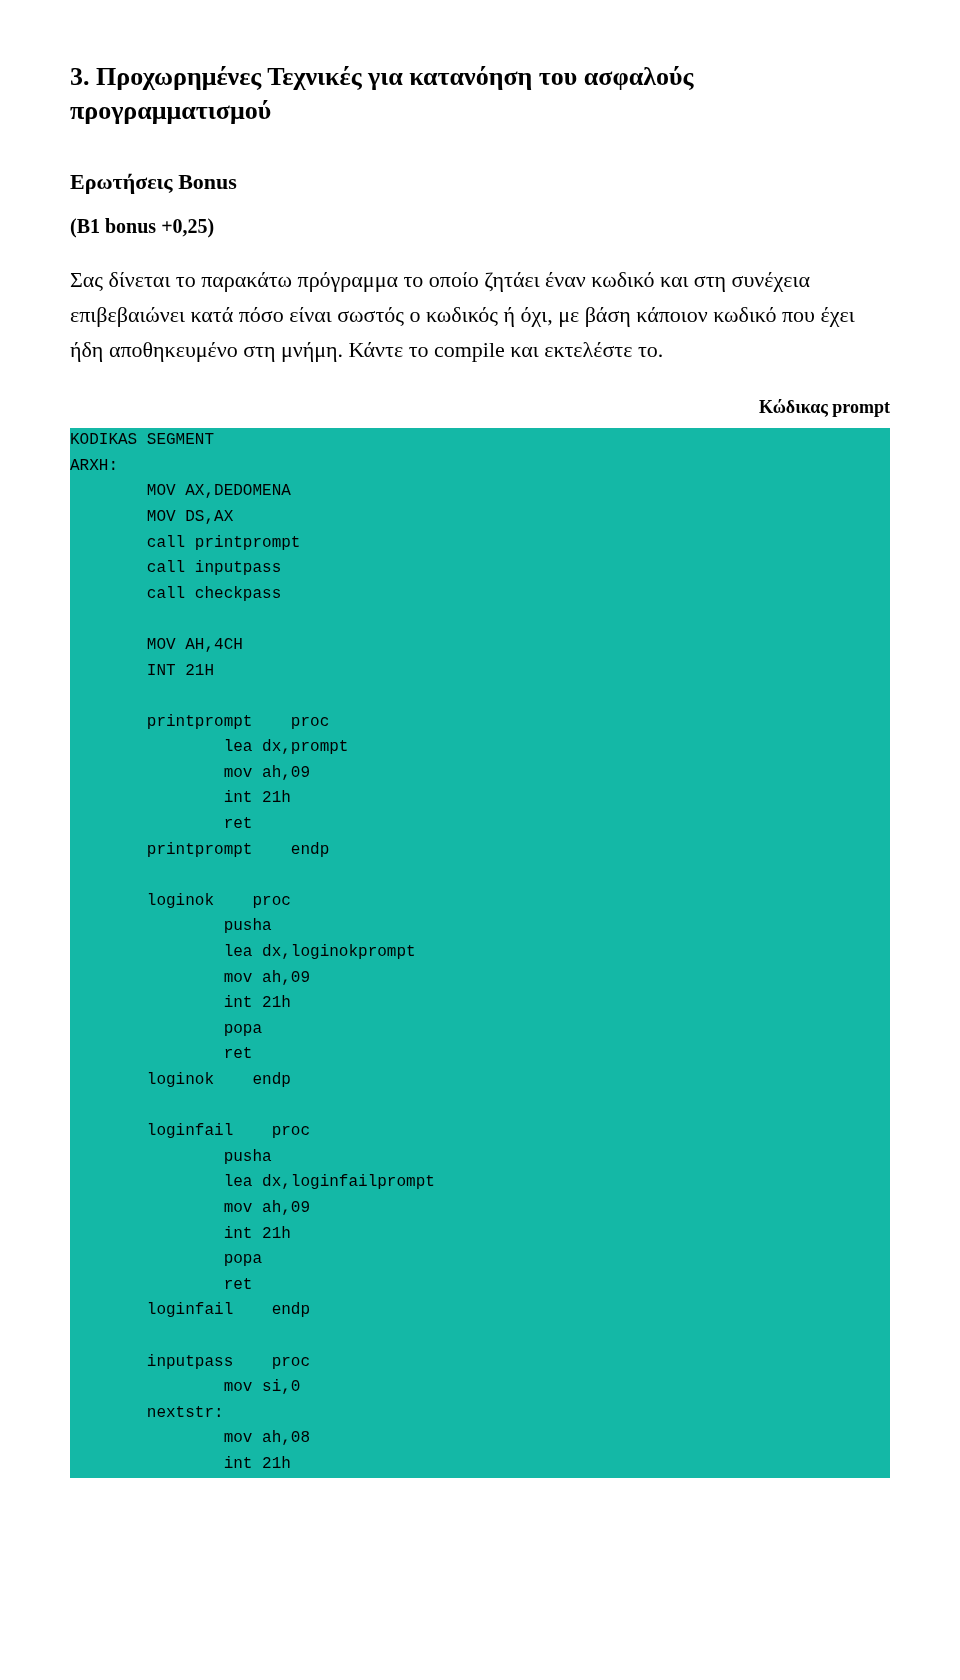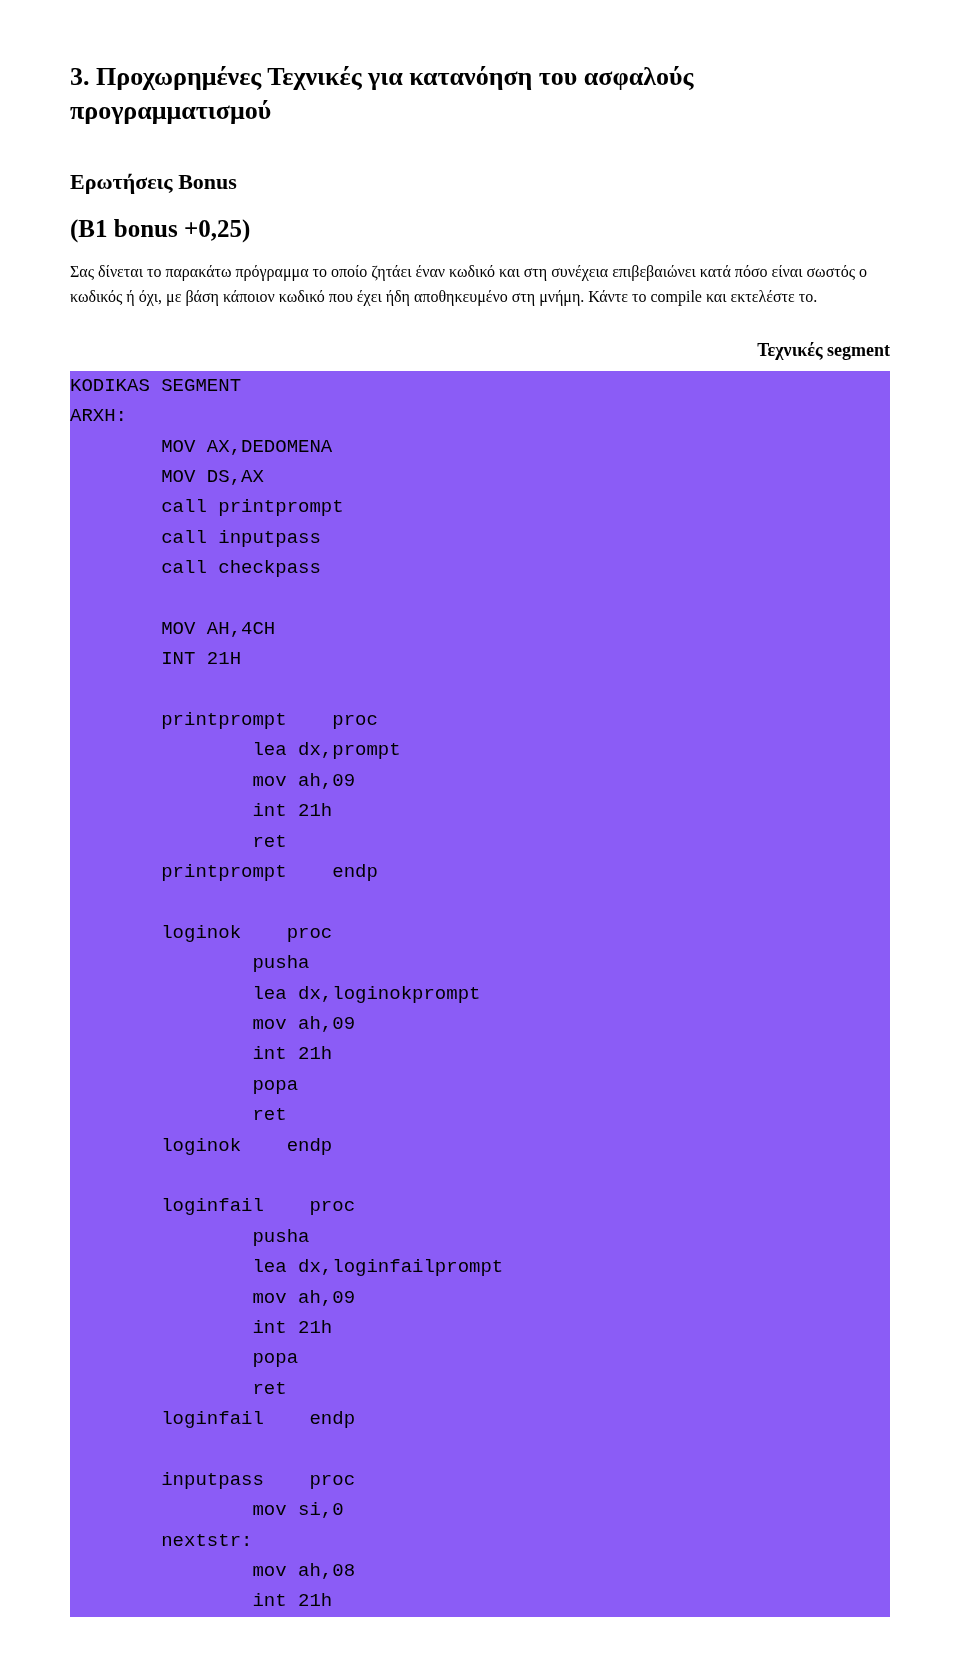--- a/index.html
+++ b/index.html
@@ -25,67 +25,67 @@
     }
 
     .section-title {
       font-size: 22px;
       font-weight: bold;
       margin-bottom: 20px;
       margin-top: 41px;
     }
 
     .bonus-label {
-      font-size: 25px;
+      font-size: 20px;
       font-weight: bold;
-      margin-bottom: 16px;
+      margin-bottom: 24px;
     }
 
     .description {
-      font-size: 16px;
+      font-size: 22px;
       line-height: 1.6;
       margin-bottom: 20px;
     }
 
     .code-section {
       display: flex;
       flex-direction: column;
       margin-top: 30px;
     }
 
     .code-label {
       text-align: right;
       font-size: 18px;
       font-weight: bold;
       margin-bottom: 10px;
       margin-right: 0;
     }
 
     .code-block {
       font-family: 'Courier New', Courier, monospace;
-      font-size: 19px;
+      font-size: 16px;
       line-height: 1.6;
       white-space: pre;
-      background: #8b5cf6;
+      background: #14b8a6;
       color: #000000;
     }
   </style>
 </head>
 <body>
 
 <div class="main-title">3. Προχωρημένες Τεχνικές για κατανόηση του ασφαλούς προγραμματισμού</div>
 
 <div class="section-title">Ερωτήσεις Bonus</div>
 
 <div class="bonus-label">(B1 bonus +0,25)</div>
 
 <div class="description">Σας δίνεται το παρακάτω πρόγραμμα το οποίο ζητάει έναν κωδικό και στη συνέχεια επιβεβαιώνει κατά πόσο είναι σωστός ο κωδικός ή όχι, με βάση κάποιον κωδικό που έχει ήδη αποθηκευμένο στη μνήμη. Κάντε το compile και εκτελέστε το.</div>
 
 <div class="code-section">
-  <div class="code-label">Τεχνικές segment</div>
+  <div class="code-label">Κώδικας prompt</div>
   <div class="code-block">KODIKAS SEGMENT
 ARXH:
         MOV AX,DEDOMENA
         MOV DS,AX
         call printprompt
         call inputpass
         call checkpass
 
         MOV AH,4CH
         INT 21H

